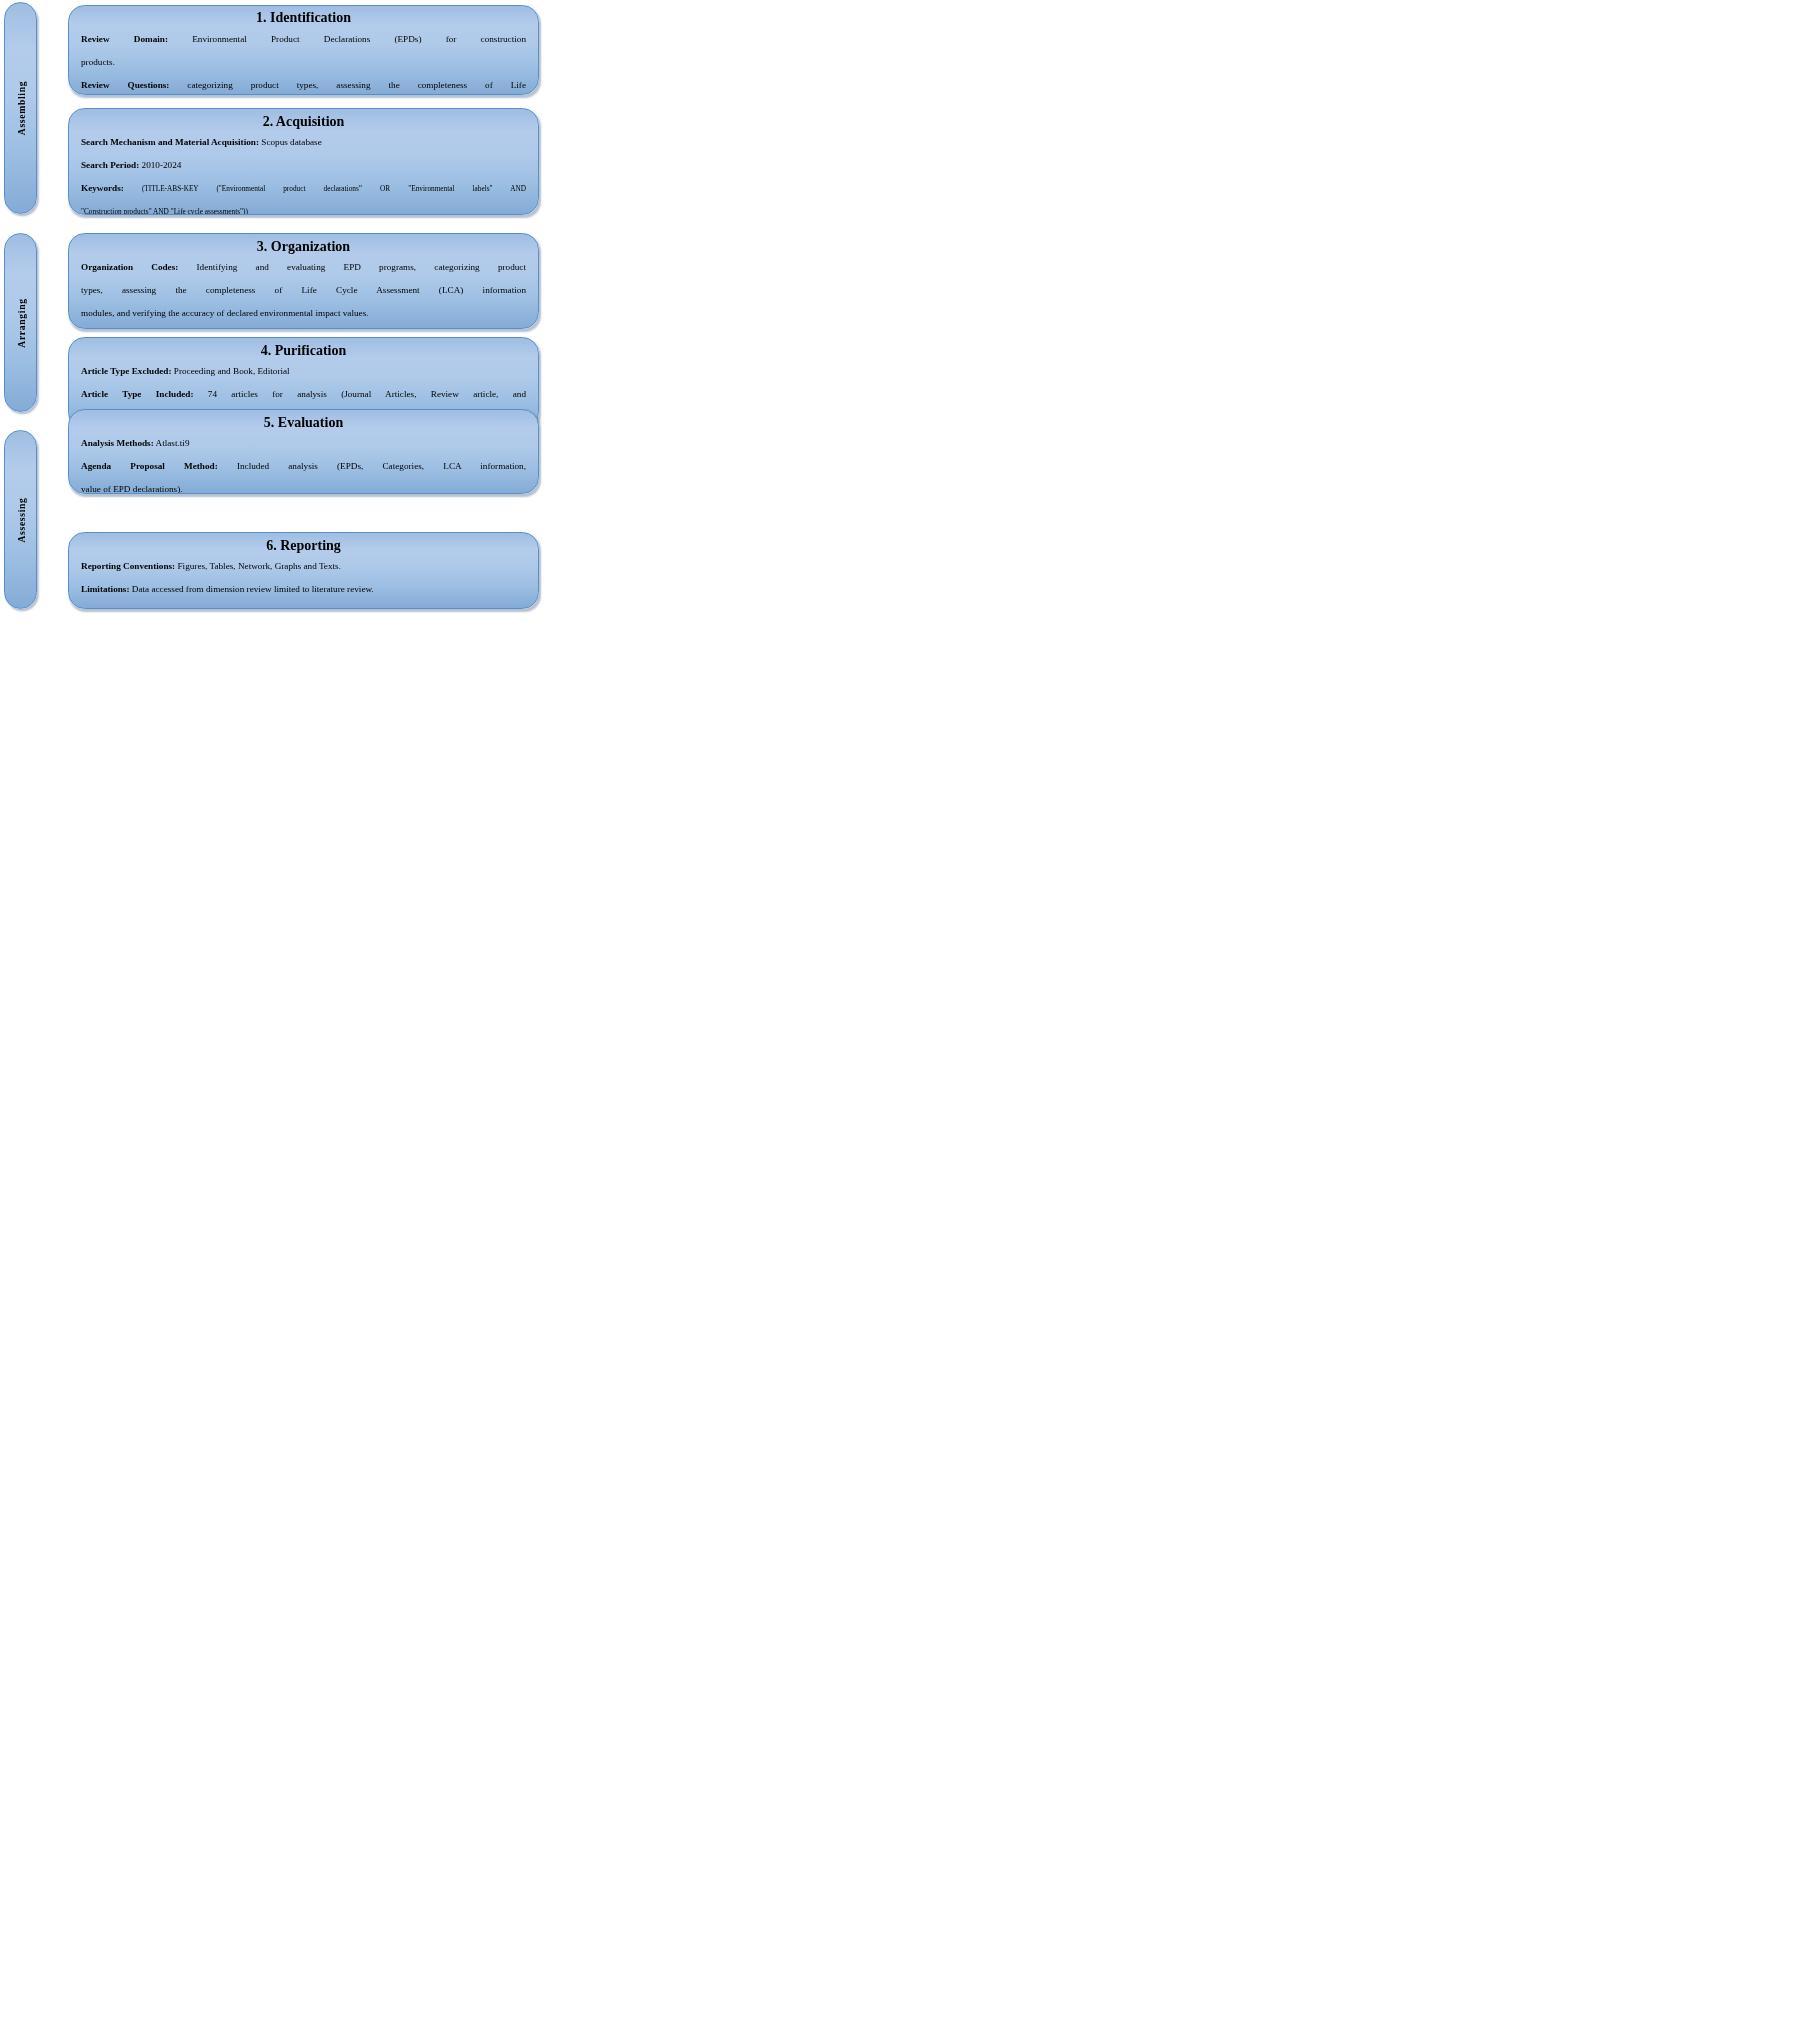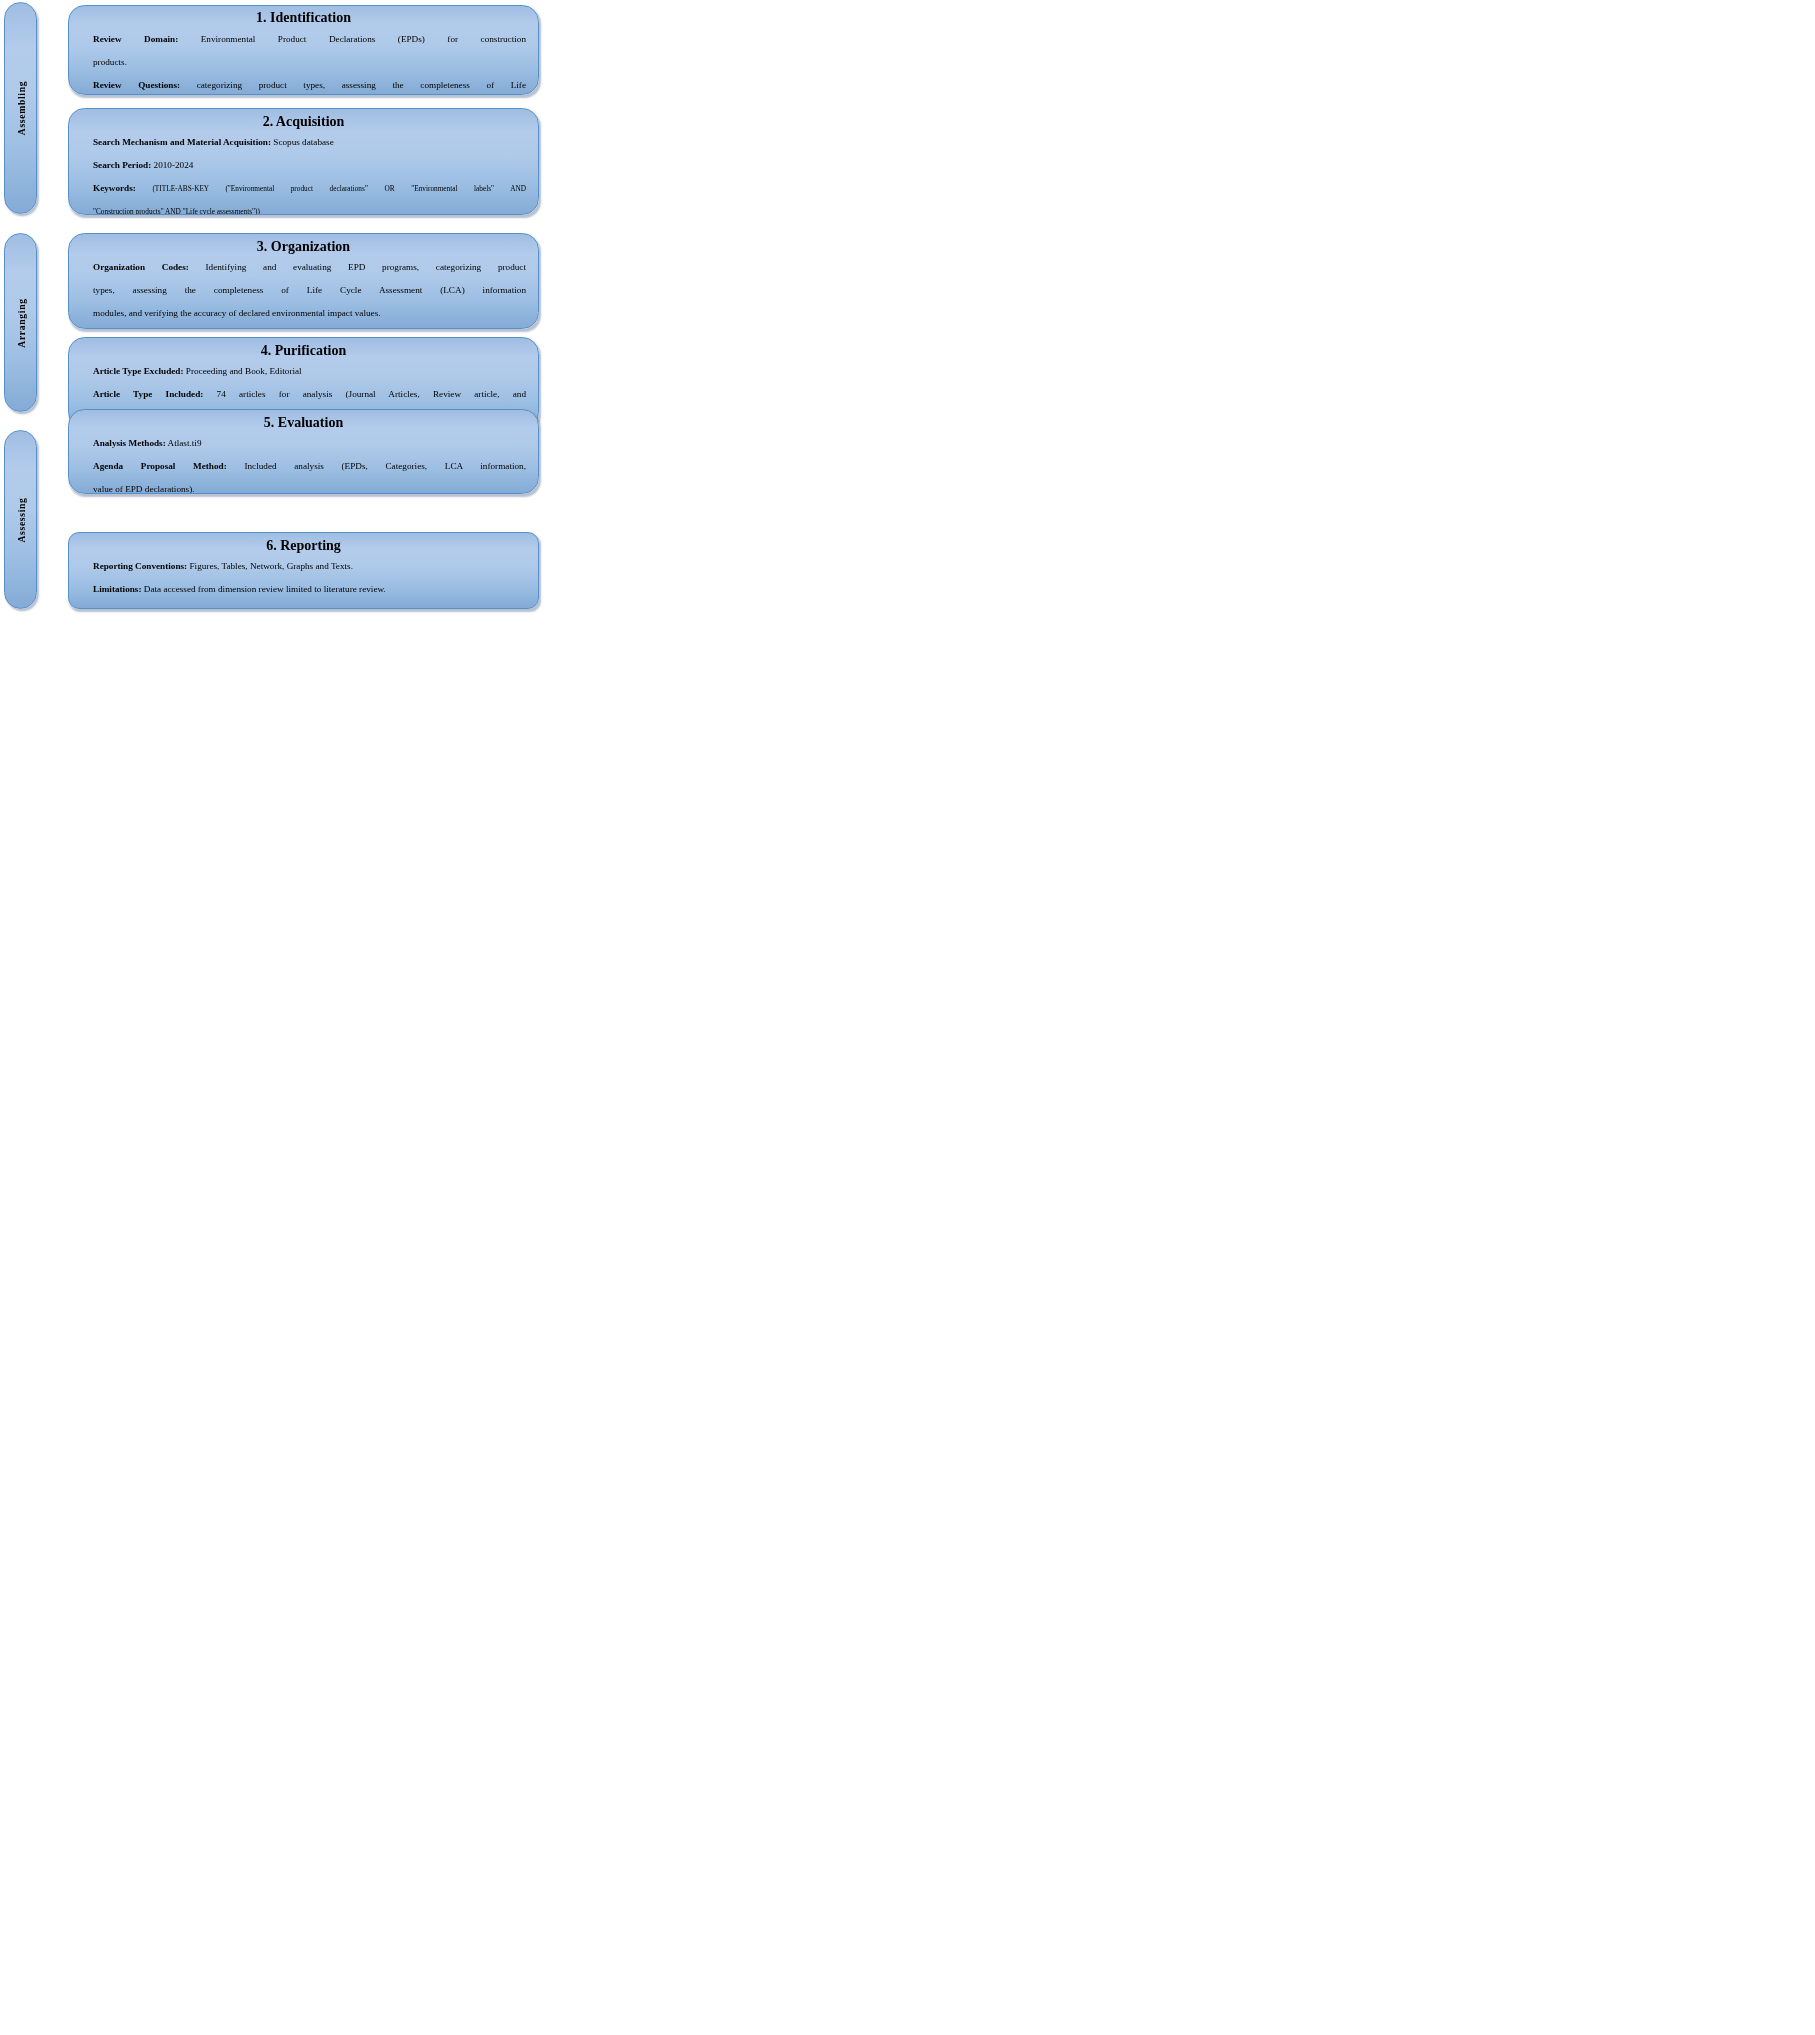--- a/index.html
+++ b/index.html
@@ -54,40 +54,39 @@
   .step-title {
     text-align: center;
     font-weight: bold;
     font-size: 14px;
     line-height: 18.4px;
   }
   .line {
     font-size: 9.2px;
     line-height: 23px;
     white-space: nowrap;
-    margin-left: 12px;
   }
   .line .lbl { font-weight: bold; }
   .line.j {
     white-space: normal;
     text-align: justify;
     text-align-last: justify;
   }
   .line.kw .val { font-size: 7.3px; }
   .line.small { font-size: 7.3px; }
   
   #stage-assembling { top: 2.3px;   height: 212px; }
   #stage-arranging  { top: 233px; height: 179px; }
   #stage-assessing  { top: 430px; height: 179px; }
   #step-1 { top: 4.6px;   height: 90px; }
   #step-2 { top: 108px;  height: 107px; }
   #step-3 { top: 233px;  height: 96px; }
   #step-4 { top: 337px;  height: 92px; }
   #step-5 { top: 409px;  height: 85px; }
-  #step-6 { top: 532px; height: 77px; border-radius: 11px; }
+  #step-6 { top: 532px; height: 77px; }
 </style>
 </head>
 <body>
 
 <div class="canvas">
 
   <div class="bubble stage" id="stage-assembling">
     <span class="vlabel">Assembling</span>
   </div>
   <div class="bubble stage" id="stage-arranging">

